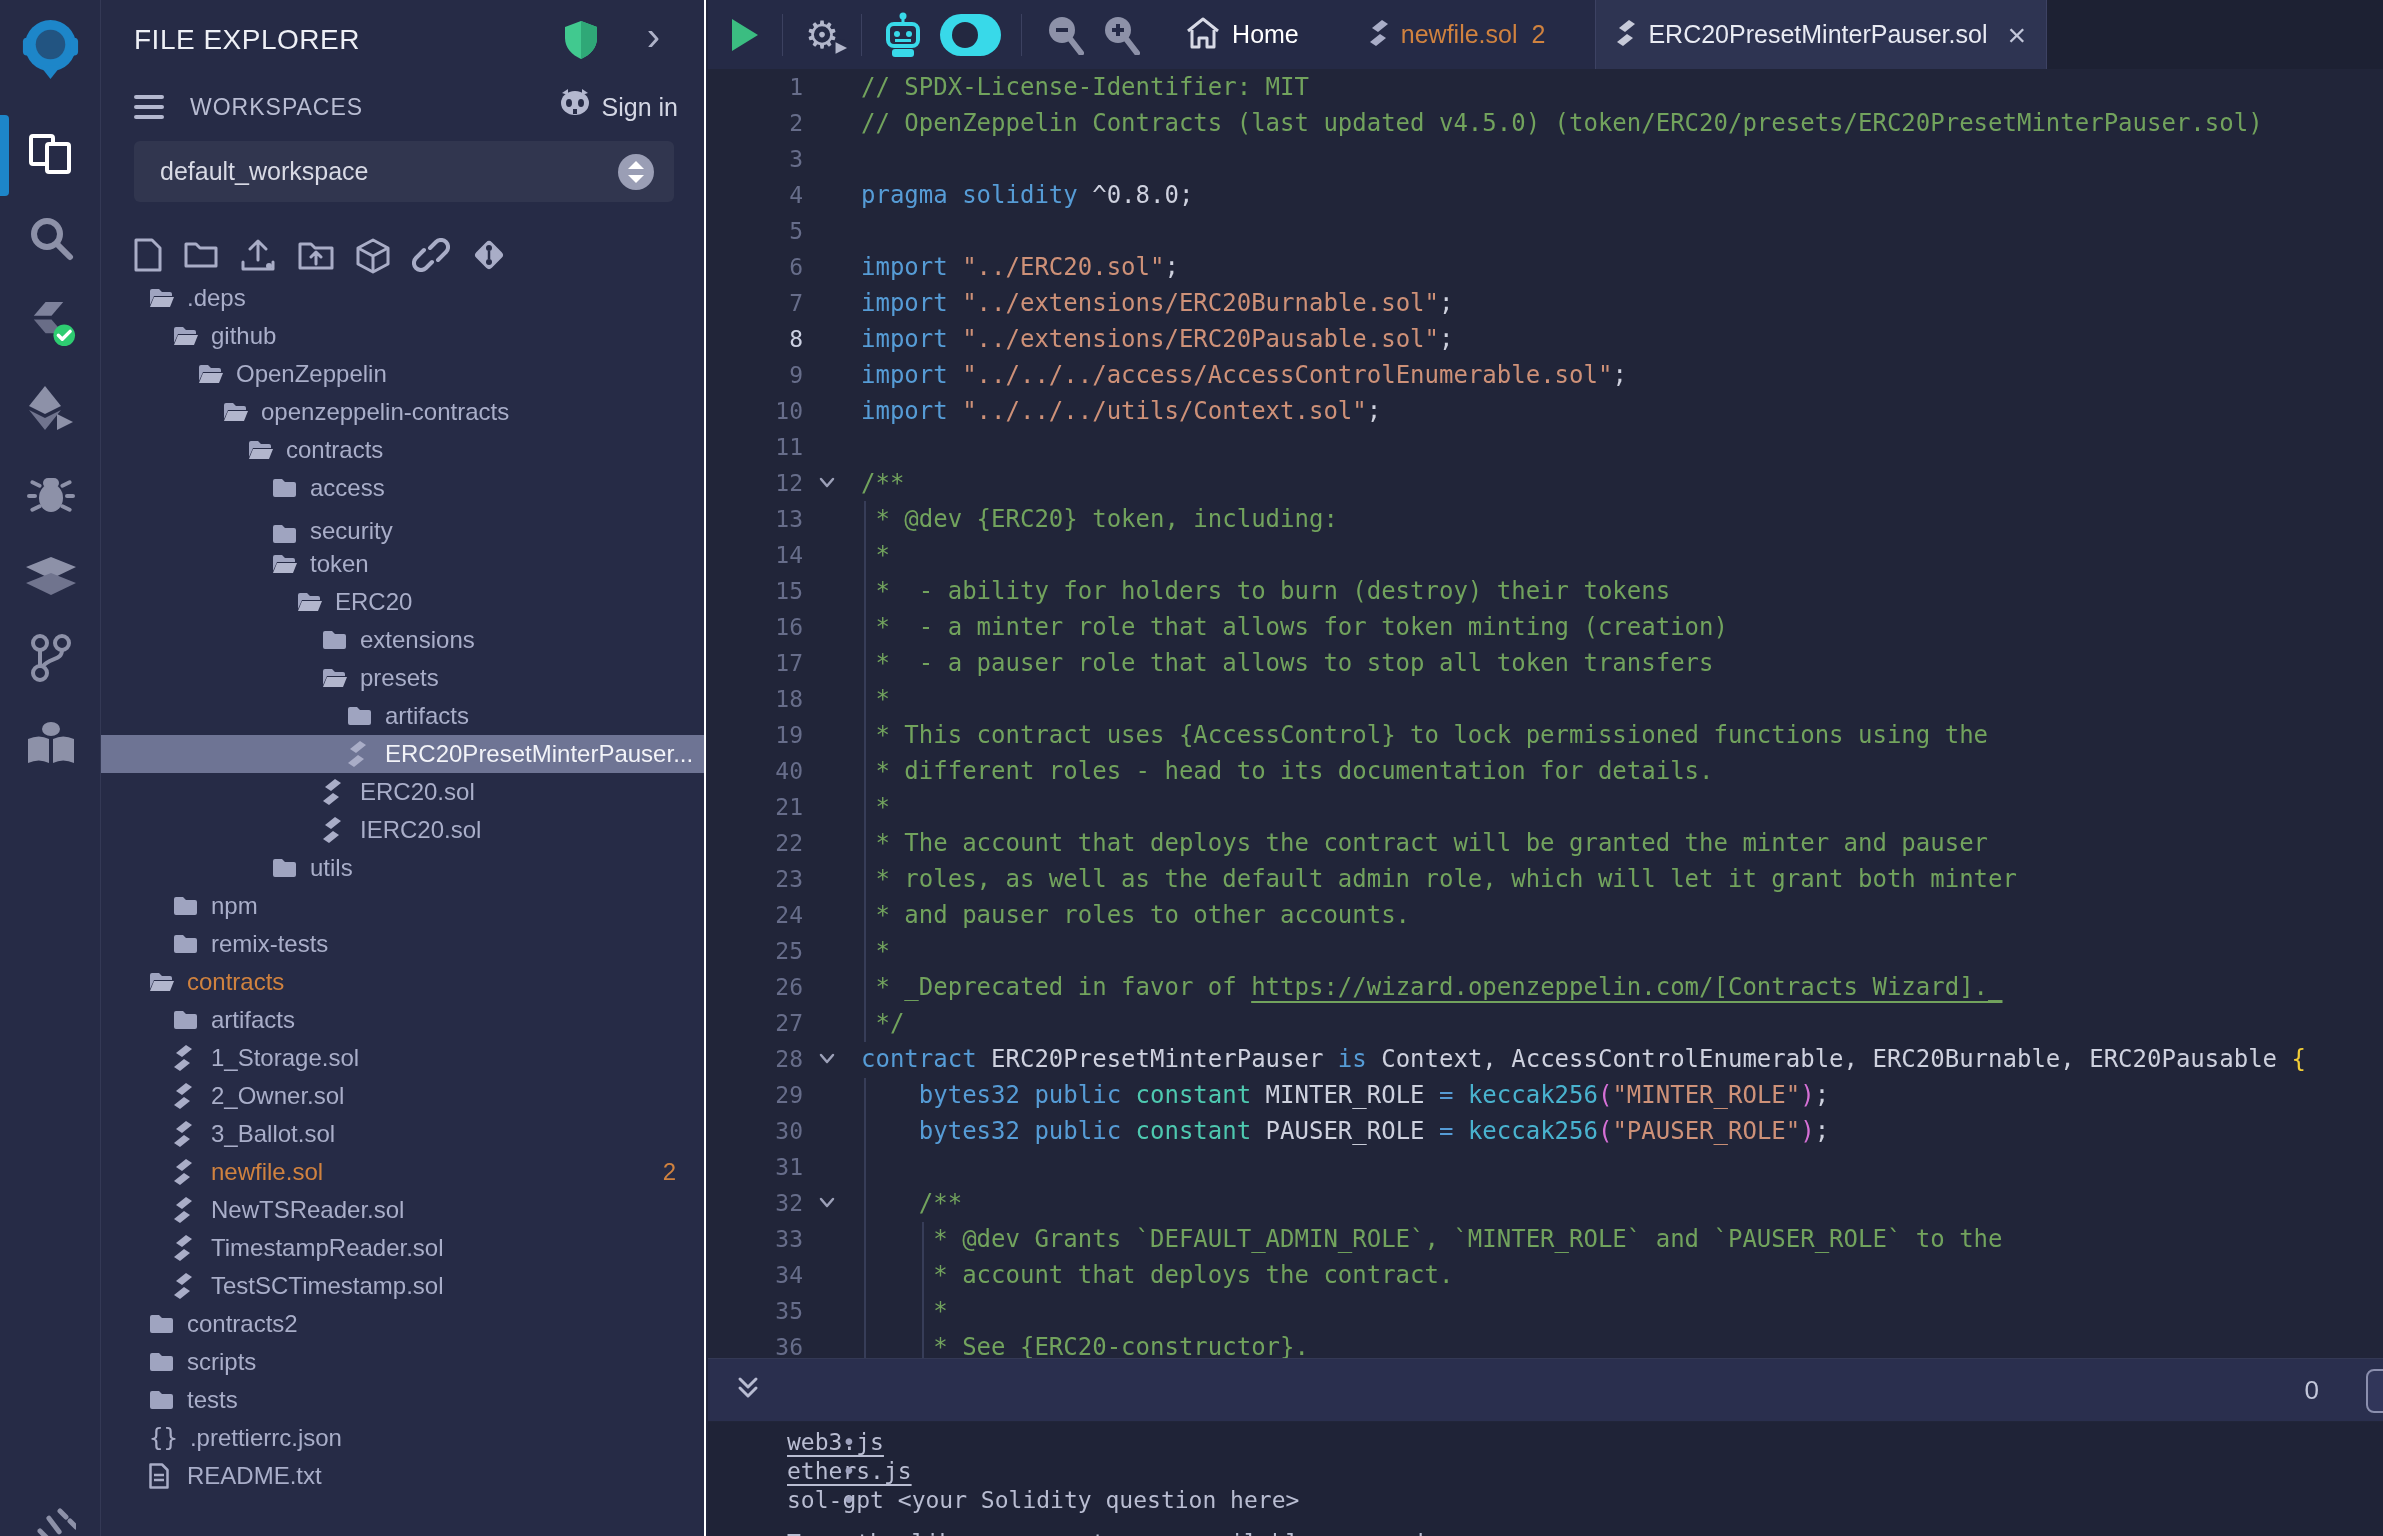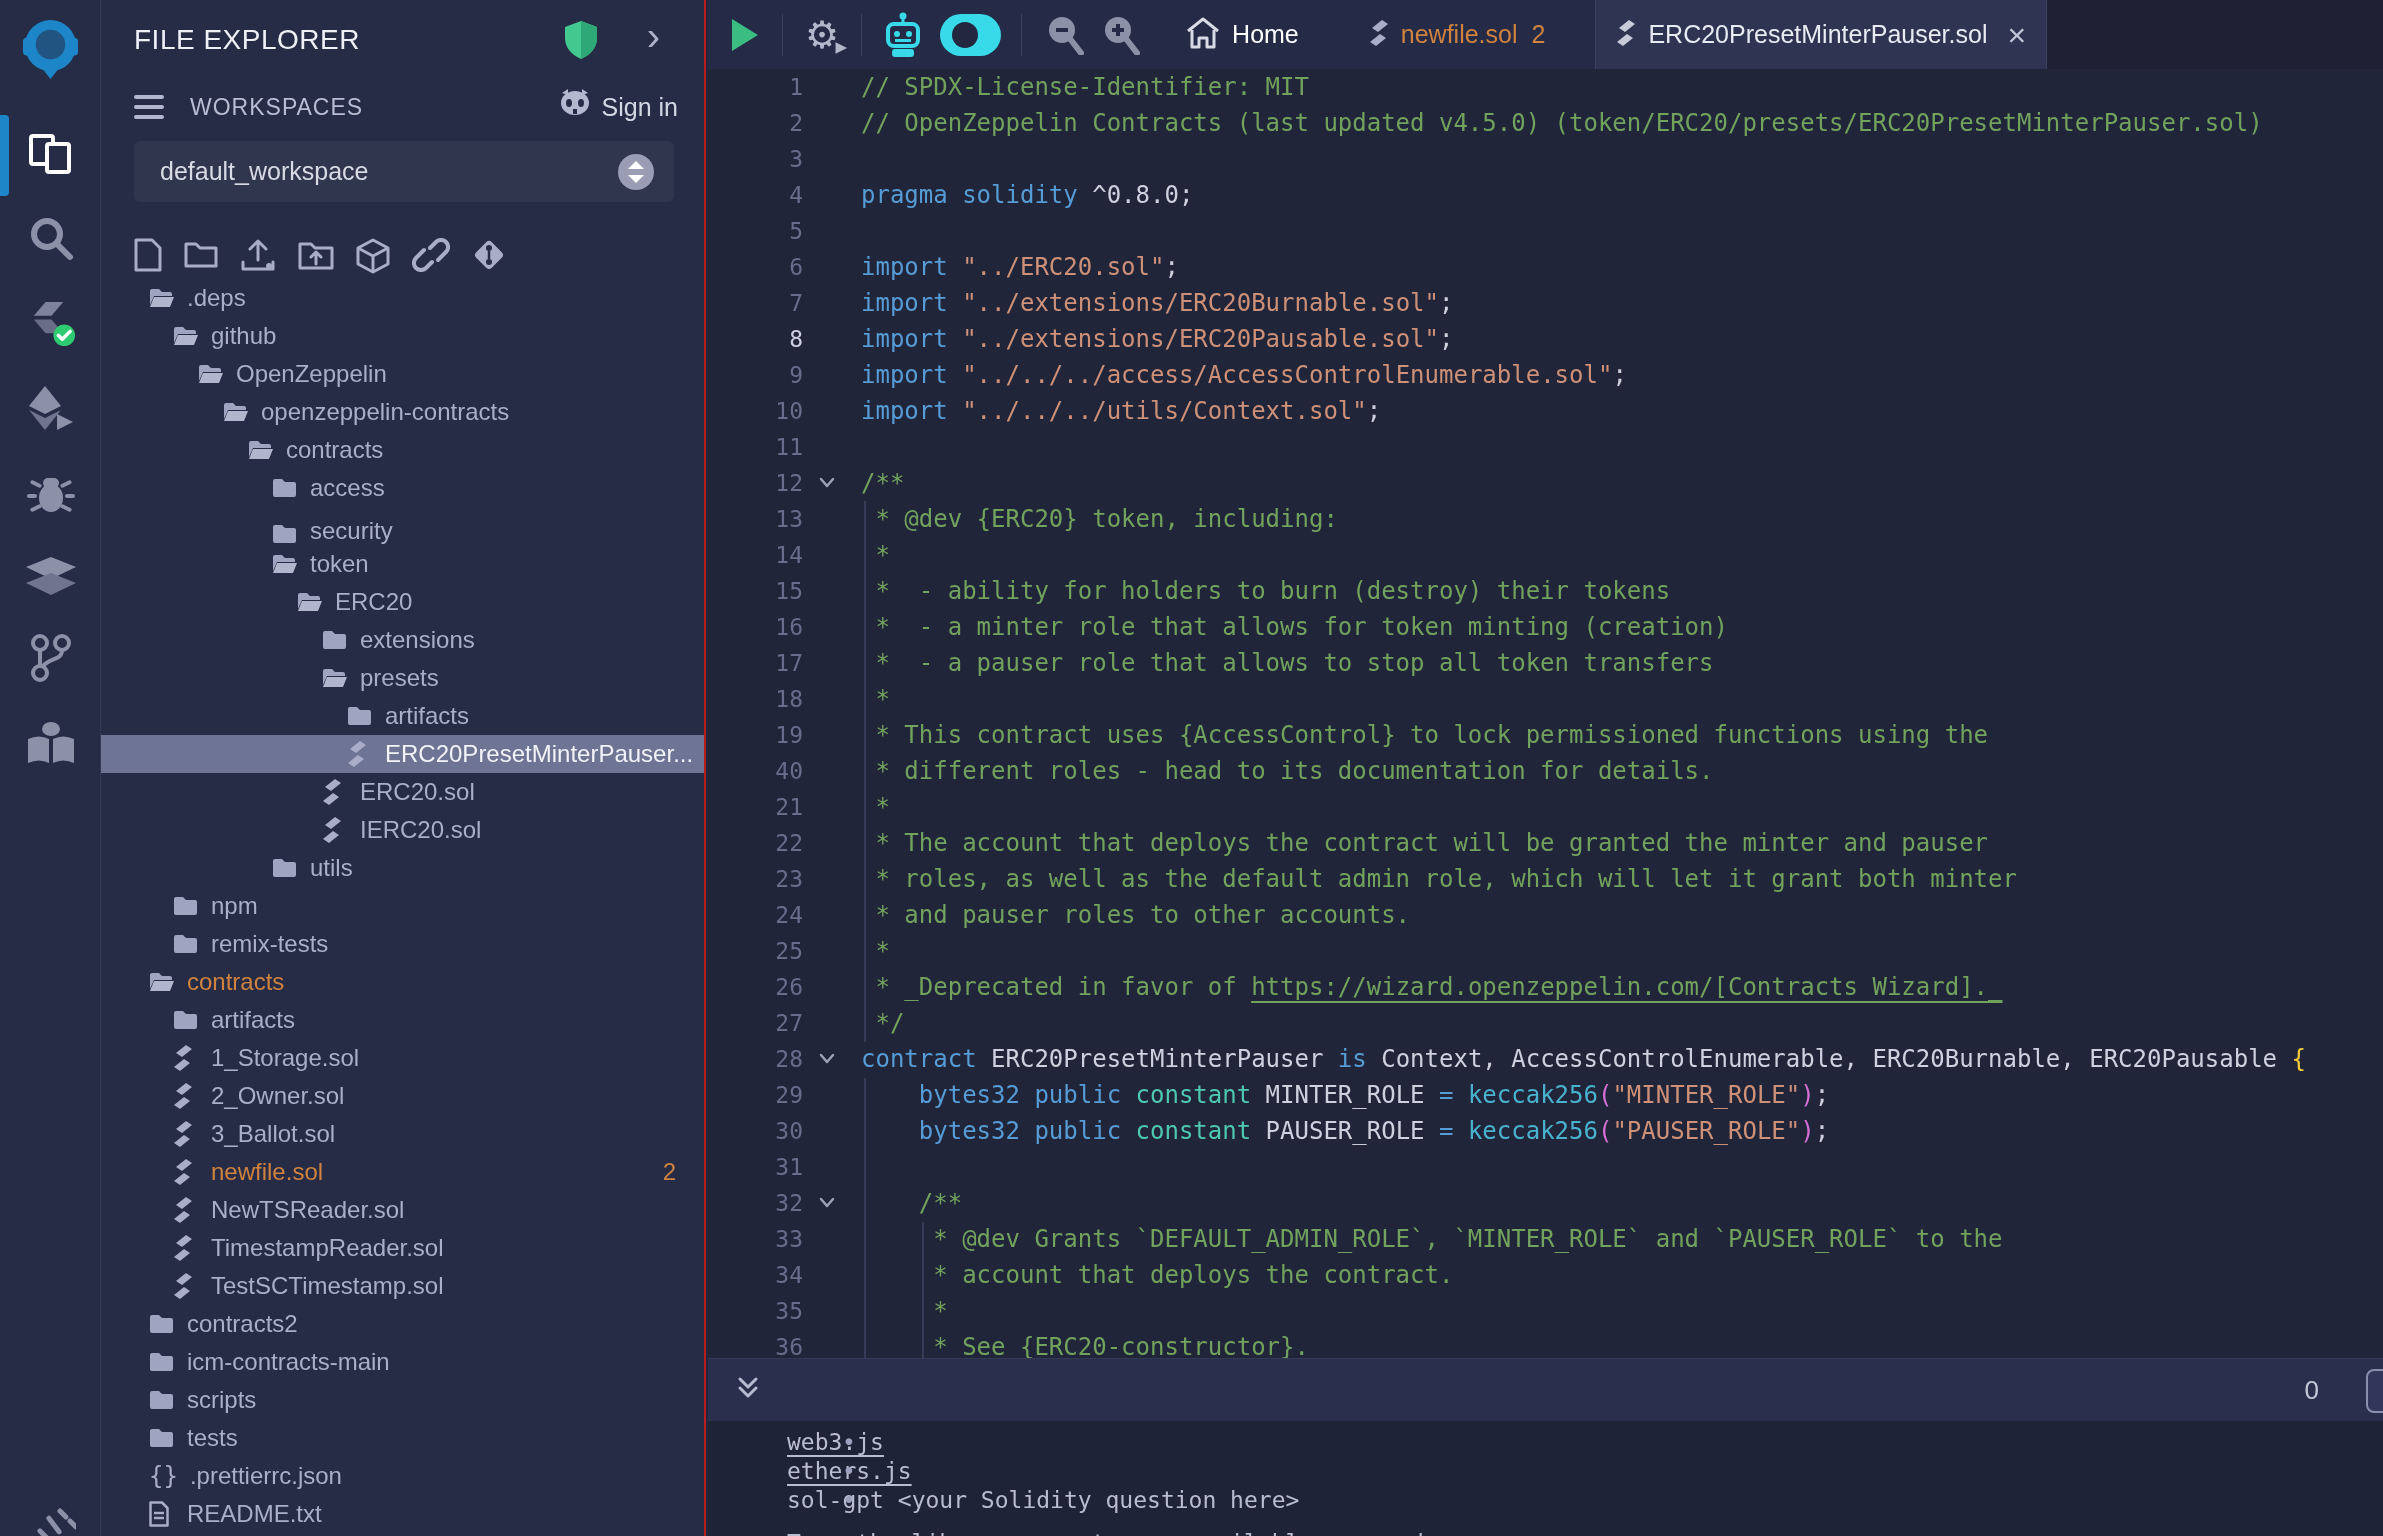--- a/index.html
+++ b/index.html
@@ -10,21 +10,21 @@
   
   #iconbar { position:absolute; left:0; top:0; width:101px; height:1537px;
              background:#262b46; border-right:1px solid #343955; z-index:5; }
   .ib-item { position:absolute; left:0; width:101px; height:69px;
              display:flex; align-items:center; justify-content:center; cursor:pointer; }
   .ib-active-bar { position:absolute; left:0; top:115px; width:9px; height:81px;
                    background:#1d86c9; border-radius:0 4px 4px 0; }
 
   
   #filepanel { position:absolute; left:101px; top:0; width:605px; height:1537px;
-               background:#262b46; border-right:2px solid #b91c1c; }
+               background:#262b46; border-right:2px solid #ffffff; }
   #fp-title-row { position:absolute; top:18px; left:33px; right:20px; height:44px;
                   display:flex; align-items:center; }
   #fp-title { font-size:28px; font-weight:500; color:#eef0f6; letter-spacing:0.5px; }
   #fp-shield { position:absolute; right:85px; top:2px; }
   #fp-collapse { position:absolute; right:24px; top:-4px; font-size:40px; color:#aeb2c8; }
   #ws-row { position:absolute; top:85px; left:33px; right:26px; height:44px;
             display:flex; align-items:center; }
   #ws-burger { width:30px; display:flex; flex-direction:column; gap:6px; cursor:pointer; }
   #ws-burger div { height:4px; background:#b4b8cf; border-radius:2px; }
   #ws-label { margin-left:26px; font-size:23px; color:#b9bdd3; letter-spacing:1px; }
@@ -514,28 +514,20 @@
           </span>
           <span class="tlabel">TestSCTimestamp.sol</span>
         </div>
         <div class="trow" style="padding-left: 48px;">
           <span class="ticon">
             <svg width="24" height="22" viewBox="0 0 24 22" fill="#9fa4c0">
               <path d="M1 4 q0-2 2-2 h7 l3 3 h9 q2 0 2 2 v11 q0 2-2 2 H3 q-2 0-2-2 Z"></path>
             </svg>
           </span>
           <span class="tlabel">contracts2</span>
-        </div>
-        <div class="trow" style="padding-left: 48px;">
-          <span class="ticon">
-            <svg width="24" height="22" viewBox="0 0 24 22" fill="#9fa4c0">
-              <path d="M1 4 q0-2 2-2 h7 l3 3 h9 q2 0 2 2 v11 q0 2-2 2 H3 q-2 0-2-2 Z"></path>
-            </svg>
-          </span>
-          <span class="tlabel">icm-contracts-main</span>
         </div>
         <div class="trow" style="padding-left: 48px;">
           <span class="ticon">
             <svg width="24" height="22" viewBox="0 0 24 22" fill="#9fa4c0">
               <path d="M1 4 q0-2 2-2 h7 l3 3 h9 q2 0 2 2 v11 q0 2-2 2 H3 q-2 0-2-2 Z"></path>
             </svg>
           </span>
           <span class="tlabel">scripts</span>
         </div>
         <div class="trow" style="padding-left: 48px;">

